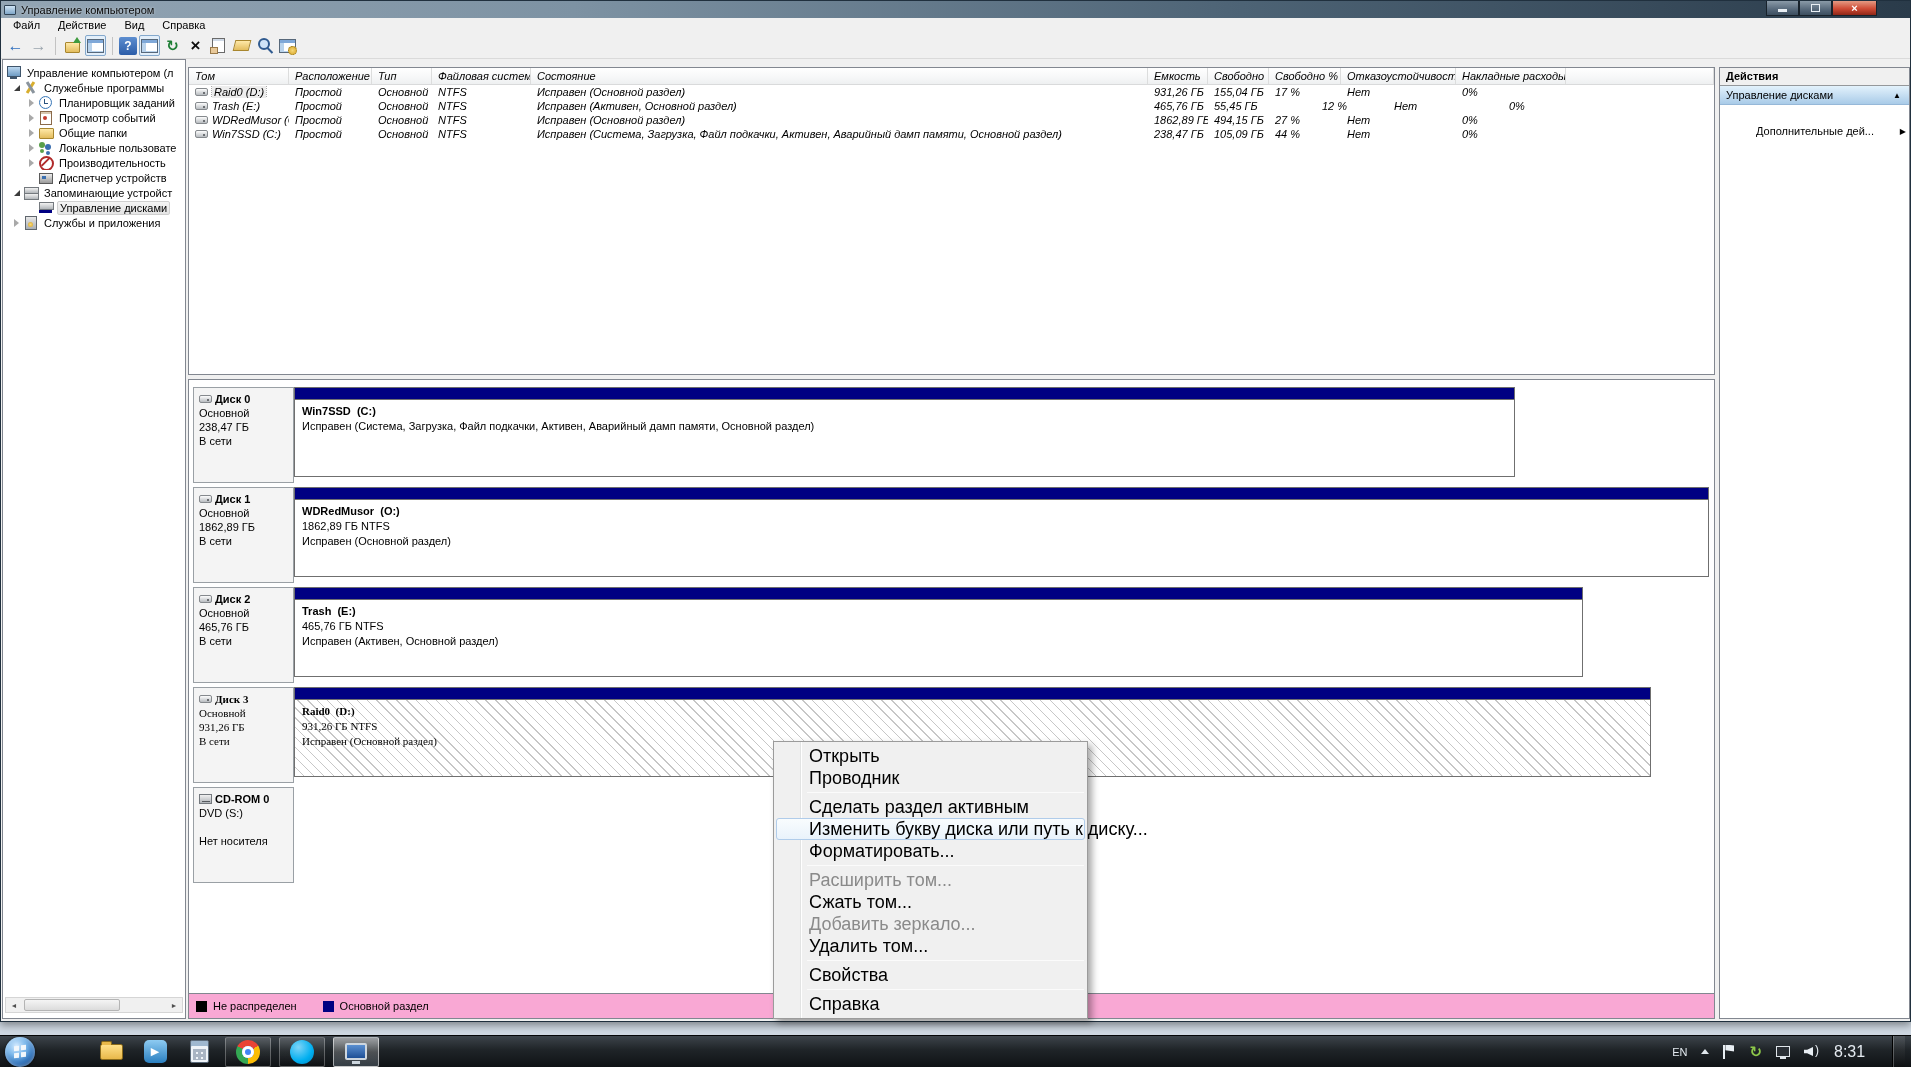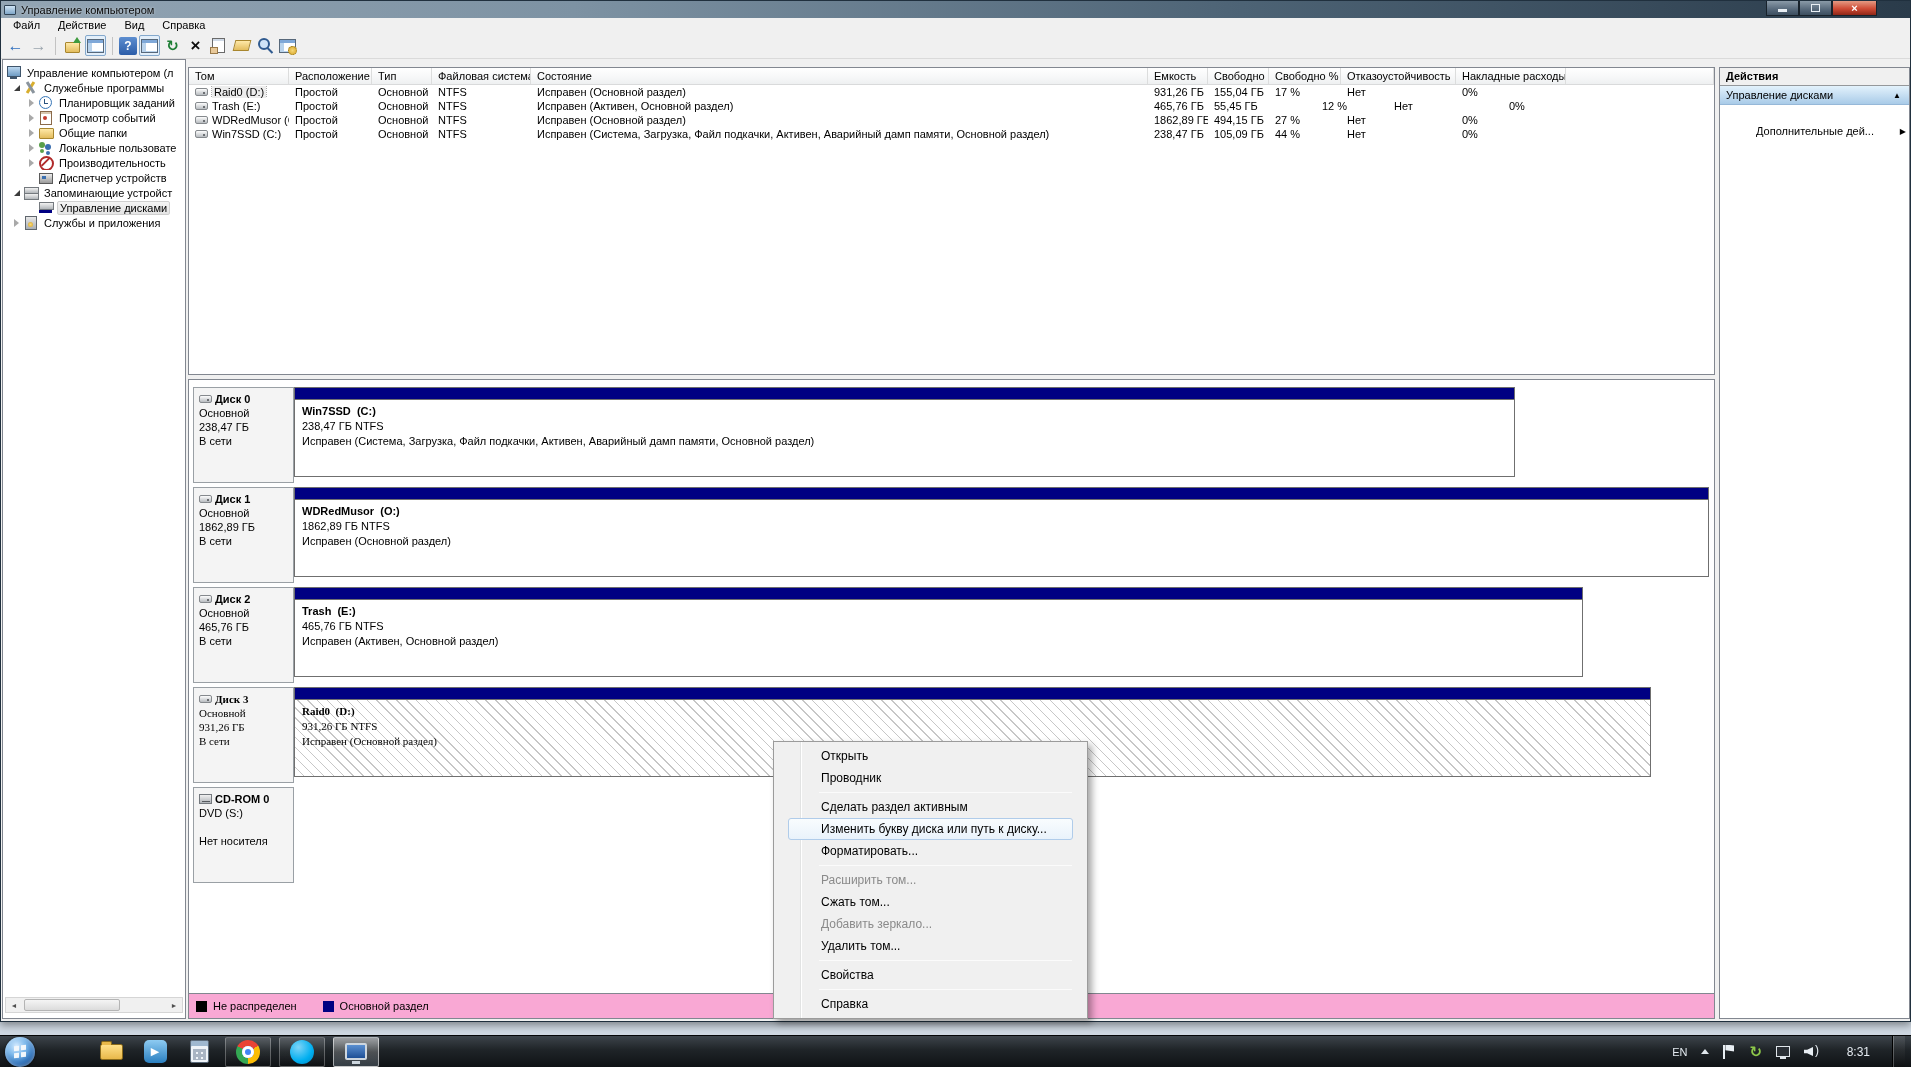--- a/index.html
+++ b/index.html
@@ -72,21 +72,21 @@
   .ic-storage::after { content:""; position:absolute; left:1px; top:7px; width:13px; height:5px; background:linear-gradient(#f2f2f2,#b2b6ba); border:1px solid #74797e; }
   .ic-disk-management::before { content:""; position:absolute; left:1px; top:1px; width:13px; height:6px; background:linear-gradient(#f2f2f2,#b2b6ba); border:1px solid #74797e; }
   .ic-disk-management::after { content:""; position:absolute; left:1px; top:9px; width:13px; height:3px; background:#000082; }
   .ic-services::before { content:""; position:absolute; left:2px; top:0; width:10px; height:12px; background:linear-gradient(#e8e8e8,#a8aeb4); border:1px solid #5f666d; }
   .ic-services::after { content:""; position:absolute; left:5px; top:6px; width:5px; height:5px; background:radial-gradient(#f5d878,#d9a62a); border-radius:50%; }
   .hscroll { position:absolute; left:2px; bottom:5px; width:178px; height:16px; background:#f0f0f0; border:1px solid #d5d5d5; display:flex; align-items:center; }
   .sarr { width:16px; text-align:center; font-size:7px; color:#505050; }
   .sthumb { width:96px; height:12px; margin-left:2px; background:linear-gradient(#f5f5f5,#dcdcdc); border:1px solid #b4b4b4; border-radius:2px; }
 
   
-  #volume-list { position:absolute; left:187px; top:66px; width:1527px; height:308px; background:#fff; border:1px solid #828790; overflow:hidden; }
+  #volume-list { position:absolute; left:187px; top:66px; width:1527px; height:308px; background:#fff; border:1px solid #828790; overflow:hidden;font-style:italic; }
   .vl-header { display:flex; height:17px; background:linear-gradient(#ffffff,#f6f7f8 60%,#eef0f1); border-bottom:1px solid #d9dadb; }
   .vh { flex:none; padding:2px 0 0 6px; border-right:1px solid #dcdddd; white-space:nowrap; overflow:hidden; }
   .vh.fill { flex:1; }
   .vrow { display:flex; height:14px; align-items:center; }
   .vc { flex:none; padding-left:6px; white-space:nowrap; overflow:hidden; display:flex; align-items:center; gap:4px; }
   .vol-ico { width:13px; height:8px; border-radius:2px; background:linear-gradient(#fdfdfd,#b8bcc0); border:1px solid #85898d; position:relative; flex:none; }
   .vol-ico::after { content:""; position:absolute; right:2px; top:3px; width:2px; height:2px; background:#4a4e52; border-radius:50%; }
   .focus-label { background:#ededed; outline:1px dotted #aaa; padding:0 2px; }
 
   
@@ -107,21 +107,21 @@
 
   
   #actions-panel { position:absolute; left:1718px; top:66px; width:191px; height:952px; background:#fff; border:1px solid #828790; }
   .ap-header { height:18px; background:#f0f0f0; border-bottom:1px solid #95989b; font-weight:bold; padding:2px 0 0 6px; }
   .ap-group { height:19px; background:linear-gradient(#e3f2fc,#a9cbe8); border-bottom:1px solid #96b8d8; display:flex; align-items:center; justify-content:space-between; padding:0 8px 0 6px; }
   .ap-collapse { font-size:8px; }
   .ap-item { display:flex; align-items:center; justify-content:space-between; padding:20px 3px 0 36px; }
   .ap-arrow { font-size:8px; }
 
   
-  #context-menu { position:absolute; left:772px; top:740px; width:315px; background:linear-gradient(90deg,#f0f0f0 0,#f0f0f0 26px,#e2e3e3 26px,#e2e3e3 27px,#ffffff 27px,#ffffff 28px,#f0f0f0 28px); border:1px solid #9b9b9b; box-shadow:4px 4px 7px rgba(0,0,0,.35); padding:3px 12px; font-size:12px; z-index:50; }
+  #context-menu { position:absolute; left:772px; top:740px; width:315px; background:linear-gradient(90deg,#f0f0f0 0,#f0f0f0 26px,#e2e3e3 26px,#e2e3e3 27px,#ffffff 27px,#ffffff 28px,#f0f0f0 28px); border:1px solid #9b9b9b; box-shadow:4px 4px 7px rgba(0,0,0,.35); padding:3px 0; font-size:18px; z-index:50; }
   .cmi { height:22px; display:flex; align-items:center; padding-left:32px; margin:0 2px; border:1px solid transparent; border-radius:3px; white-space:nowrap; }
   .cmi.hl { border-color:#b0ccea; background:linear-gradient(#f9fcfe,#e9f2fb); }
   .cmi.dis { color:#8a8a8a; }
   .cmsep { height:1px; background:#e0e1e2; border-bottom:1px solid #fbfbfb; margin:3px 3px 3px 33px; }
 
   
   #taskbar { position:absolute; left:0; top:1035px; width:1911px; height:32px; background:linear-gradient(#3d444b,#1f2428 45%,#0f1215); border-top:1px solid #050607; display:flex; align-items:center; z-index:60; }
   .orb { width:30px; height:30px; border-radius:50%; margin:0 10px 0 5px; background:radial-gradient(circle at 38% 30%,#d6ecff,#79b6ea 35%,#2a6cb5 65%,#123a6b 85%,#0a2347); box-shadow:inset 0 0 5px rgba(255,255,255,.55), 0 0 3px rgba(0,0,0,.6); position:relative; flex:none; }
   .orb::after { content:""; position:absolute; left:9px; top:9px; width:5px; height:5px; background:#f2f7fb; box-shadow:7px 0 #f2f7fb, 0 7px #f2f7fb, 7px 7px #f2f7fb; transform:skewY(-8deg); }
   .tapp { width:32px; height:30px; display:flex; align-items:center; justify-content:center; margin:0 6px; flex:none; }
@@ -142,21 +142,21 @@
   .tray { margin-left:auto; display:flex; align-items:center; gap:14px; color:#e4eaf0; padding-right:6px; }
   .tr-up { width:0; height:0; border-left:4px solid transparent; border-right:4px solid transparent; border-bottom:5px solid #dfe6ec; }
   .tr-flag { position:relative; width:12px; height:14px; border-left:2px solid #e8eef3; }
   .tr-flag::before { content:""; position:absolute; left:0; top:0; width:9px; height:8px; background:#e8eef3; clip-path:polygon(0 0,100% 12%,100% 88%,0 72%); }
   .tr-updates::before { content:"\21BB"; color:#8dc74a; font-weight:bold; font-size:15px; }
   .tr-network { width:14px; height:11px; border:1px solid #dfe5ea; background:#2a2f35; position:relative; }
   .tr-network::after { content:""; position:absolute; left:3px; bottom:-3px; width:6px; height:2px; background:#dfe5ea; }
   .tr-volume { width:16px; height:13px; position:relative; }
   .tr-volume::before { content:""; position:absolute; left:0; top:2px; width:9px; height:9px; background:#e8eef3; clip-path:polygon(0 30%,35% 30%,100% 0,100% 100%,35% 70%,0 70%); }
   .tr-volume::after { content:")"; position:absolute; right:1px; top:-2px; color:#e8eef3; font-size:12px; }
-  .time { font-size:12px; min-width:36px; text-align:right; }
+  .time { font-size:16px; min-width:36px; }
   .show-desktop { width:13px; height:32px; margin-left:8px; border-left:1px solid #000; box-shadow:inset 1px 0 0 rgba(255,255,255,.25); background:linear-gradient(rgba(255,255,255,.1),rgba(0,0,0,.18)); flex:none; }
 </style>
 </head>
 <body>
 
 <div id="window">
   <div class="titlebar">
     <span class="app-ico"></span>
     <span class="title">Управление компьютером</span>
     <span class="winbtns">
@@ -344,21 +344,20 @@
               <span>Диск 0</span>
             </div>
             <div>Основной</div>
             <div>238,47 ГБ</div>
             <div>В сети</div>
           </div>
           <div class="part" style="left: 105px; width: 1221px;">
             <div class="pstrip"></div>
             <div class="pbody">
               <div class="plabel">Win7SSD  (C:)</div>
-              <div>238,47 ГБ NTFS</div>
               <div>Исправен (Система, Загрузка, Файл подкачки, Активен, Аварийный дамп памяти, Основной раздел)</div>
             </div>
           </div>
         </div>
         <div class="drow" style="top: 107px;">
           <div class="dlabel">
             <div class="dname">
               <span class="vol-ico"></span>
               <span>Диск 1</span>
             </div>

